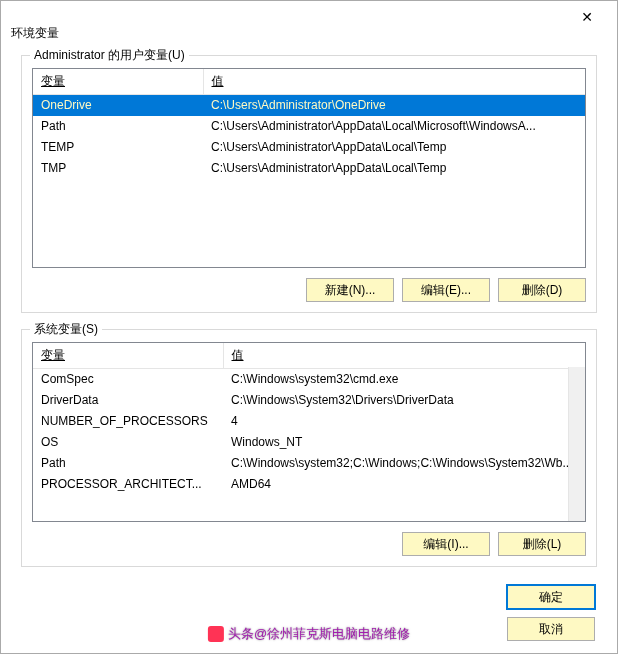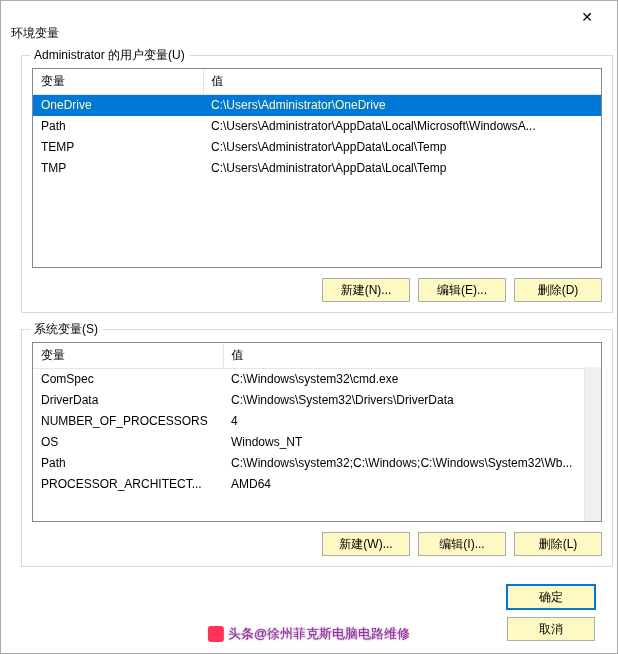--- a/index.html
+++ b/index.html
@@ -1,27 +1,27 @@
 <!DOCTYPE html>
 <html><head>
 <meta charset="utf-8">
 <style>
 * { box-sizing: border-box; margin: 0; padding: 0; }
 body { font-family: "Microsoft YaHei", "Segoe UI", Tahoma, sans-serif; font-size: 12px; background: #fff; width: 618px; height: 654px; overflow: hidden; }
 .window { width: 618px; height: 654px; background: #fff; border: 1px solid #aaa; position: relative; }
 .titlebar { height: 32px; display: flex; align-items: center; padding: 0 10px; }
 .titlebar-title { flex: 1; font-size: 12px; color: #000; margin-top: 32px; }
 .titlebar-close { width: 40px; height: 32px; display: flex; align-items: center; justify-content: center; font-size: 14px; cursor: default; }
-.content { padding: 6px 4px 12px 20px; }
+.content { padding: 6px 20px 12px 20px; }
 .groupbox { border: 1px solid #d9d9d9; margin-top: 16px; position: relative; padding: 12px 10px 10px 10px; }
 .groupbox-label { position: absolute; top: -9px; left: 8px; background: #fff; padding: 0 4px; font-size: 12px; color: #000; }
 .table-wrap { border: 1px solid #828790; background: #fff; height: 200px; overflow: hidden; position: relative; }
 .table-wrap.sys { height: 180px; }
 .table { width: 100%; border-collapse: collapse; table-layout: fixed; }
-.table th { text-align: left; font-weight: normal; padding: 4px 8px; border-right: 1px solid #e5e5e5; border-bottom: 1px solid #e5e5e5; background: #fff; font-size: 12px; height: 24px; }
+.table th { text-align: left; font-weight: normal; padding: 4px 8px; border-right: 1px solid #e5e5e5; border-bottom: 1px solid #e5e5e5; background: #fff; font-size: 12px; height: 24px; text-decoration: underline; }
 .table th:last-child { border-right: none; }
 .table td { padding: 3px 8px; font-size: 12px; white-space: nowrap; overflow: hidden; text-overflow: ellipsis; height: 21px; }
 .table tr.selected td { background: #0078d7; color: #fef9c3; }
 .col-var { width: 170px; }
 .col-val { }
 .scrollbar-v { position: absolute; right: 0; top: 24px; bottom: 0; width: 17px; background: #f0f0f0; border-left: 1px solid #e5e5e5; }
 .button-row { display: flex; justify-content: flex-end; gap: 8px; margin-top: 10px; }
 .btn { min-width: 88px; height: 24px; border: 1px solid #adadad; background: #fef9c3; font-size: 12px; padding: 0 14px; cursor: default; font-family: inherit; }
 .bottom-buttons { position: absolute; bottom: 12px; right: 22px; display: flex; gap: 8px; flex-direction: column; }
 .btn.primary { border: 1px solid #0078d7; outline: 1px solid #0078d7; }
@@ -117,21 +117,20 @@
               </tr>
             <tr>
                 <td>PROCESSOR_ARCHITECT...</td>
                 <td>AMD64</td>
               </tr>
           </tbody>
         </table>
         <div class="scrollbar-v"></div>
       </div>
       <div class="button-row">
-        <button class="btn">新建(W)...</button>
         <button class="btn">编辑(I)...</button>
         <button class="btn">删除(L)</button>
       </div>
     </div>
 
   </div>
 
   <div class="bottom-buttons">
     <button class="btn primary">确定</button>
     <button class="btn">取消</button>

